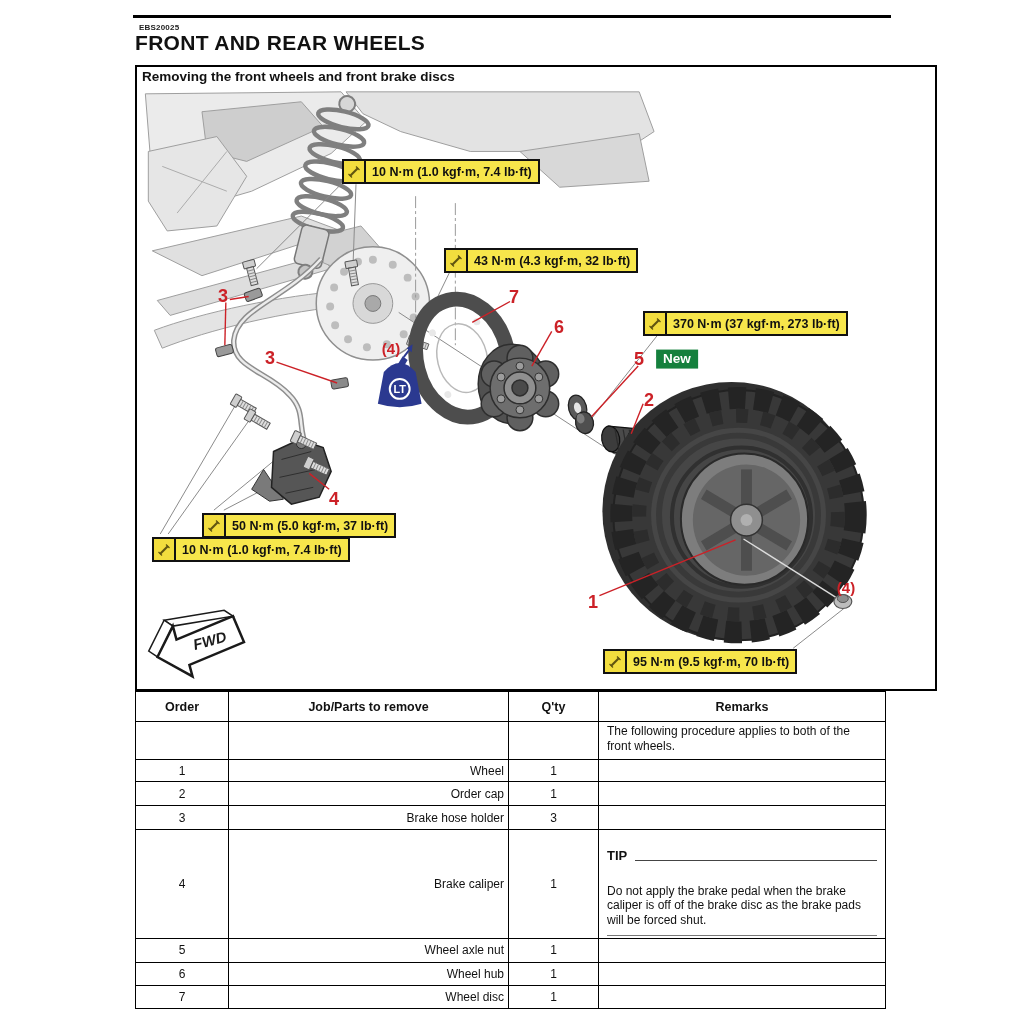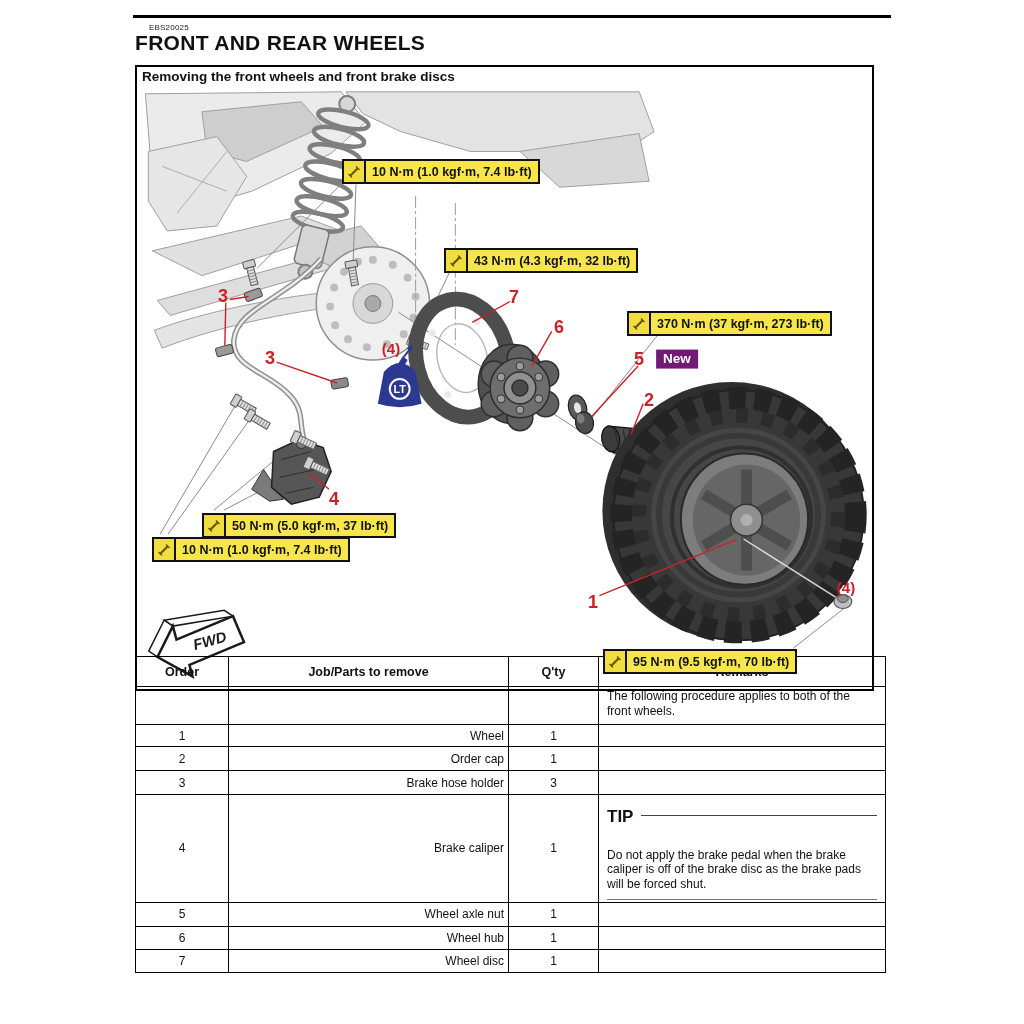--- a/index.html
+++ b/index.html
@@ -1,36 +1,36 @@
 <!DOCTYPE html>
 <html><head>
 <meta charset="utf-8">
 <style>
   html,body{margin:0;padding:0;background:#fff;}
   body{width:1024px;height:1024px;position:relative;font-family:"Liberation Sans",sans-serif;color:#111;}
   .toprule{position:absolute;left:133px;top:15px;width:758px;height:3px;background:#000;}
-  .code{position:absolute;left:149px;top:23px;font-size:8px;letter-spacing:.2px;color:#222;}
+  .code{position:absolute;left:139px;top:23px;font-size:8px;letter-spacing:.2px;color:#222;font-weight:bold;}
   .h1{position:absolute;left:135px;top:31px;font-size:21px;font-weight:bold;letter-spacing:.3px;}
-  .figbox{position:absolute;left:135px;top:65px;width:739px;height:626px;border:2px solid #000;box-sizing:border-box;overflow:hidden;}
+  .figbox{position:absolute;left:135px;top:65px;width:802px;height:626px;border:2px solid #000;box-sizing:border-box;overflow:hidden;}
   .figtitle{position:absolute;left:5px;top:2px;font-size:13.5px;font-weight:bold;z-index:5;}
   svg.illu{position:absolute;left:0;top:0;width:746px;height:622px;}
   .callout{position:absolute;display:flex;align-items:stretch;background:#f7e64b;border:2px solid #111;height:21px;z-index:6;box-sizing:content-box;text-align:right;}
   .cicon{width:20px;display:flex;align-items:center;justify-content:center;border-right:2px solid #111;background:#f2dd3e;}
   .ctext{display:flex;align-items:center;padding:0 6px;font-weight:bold;font-size:12.5px;white-space:nowrap;}
   .plabel{position:absolute;transform:translate(-50%,-50%);color:#cc2127;font-weight:bold;font-size:18px;z-index:7;line-height:1;}
   .psmall{font-size:15px;}
-  .newbadge{position:absolute;transform:translate(-50%,-50%);background:#701a75;color:#fff;font-weight:bold;font-size:13.5px;padding:2px 7px;z-index:7;line-height:1.1;}
-  table.tbl{position:absolute;left:135px;top:656px;width:750px;border-collapse:collapse;table-layout:fixed;font-size:12px;}
+  .newbadge{position:absolute;transform:translate(-50%,-50%);background:#15803d;color:#fff;font-weight:bold;font-size:13.5px;padding:2px 7px;z-index:7;line-height:1.1;}
+  table.tbl{position:absolute;left:135px;top:691px;width:750px;border-collapse:collapse;table-layout:fixed;font-size:12px;}
   .tbl th,.tbl td{border:1.6px solid #000;padding:1px 4px;box-sizing:border-box;}
   .tbl th{font-size:12.5px;font-weight:bold;text-align:center;}
   .tbl td.c{text-align:center;vertical-align:middle;}
   .tbl td.j{text-align:right;vertical-align:middle;padding-left:4px;}
   .tbl td.r{text-align:left;vertical-align:top;padding:2px 8px;line-height:1.22;}
   tr.h30{height:30px}tr.h38{height:38px}tr.h22{height:22px}tr.h24{height:24px}tr.h86{height:86px}tr.h23{height:23px}
-  .tiphead{display:flex;align-items:center;font-weight:bold;font-size:17px;margin-top:10px;}
+  .tiphead{display:flex;align-items:flex-end;font-weight:bold;font-size:13px;margin-top:16px;}
   .tipline{flex:1;border-bottom:1.2px solid #444;margin-left:8px;margin-bottom:3px;}
   .tiptext{margin-top:20px;}
   .tipbottom{border-top:1.2px solid #777;margin-top:7px;height:0;}
 </style>
 </head>
 <body>
 
 <div class="toprule"></div>
 <div class="code">EBS20025</div>
 <div class="h1">FRONT AND REAR WHEELS</div>
@@ -256,21 +256,21 @@
   </div>
   <div class="callout" style="left:307px;top:181px">
     <span class="cicon">
         <svg width="14" height="14" viewBox="0 0 14 14">
           <path d="M3 11 L11 3" stroke="#5f5410" stroke-width="2.2"></path>
           <path d="M1.5 9 l3.5 3.5 M9 1.5 l3.5 3.5" stroke="#5f5410" stroke-width="1.2" fill="none"></path>
         </svg>
       </span>
     <span class="ctext">43 N·m (4.3 kgf·m, 32 lb·ft)</span>
   </div>
-  <div class="callout" style="left:490px;top:244px">
+  <div class="callout" style="left:506px;top:244px">
     <span class="cicon">
         <svg width="14" height="14" viewBox="0 0 14 14">
           <path d="M3 11 L11 3" stroke="#5f5410" stroke-width="2.2"></path>
           <path d="M1.5 9 l3.5 3.5 M9 1.5 l3.5 3.5" stroke="#5f5410" stroke-width="1.2" fill="none"></path>
         </svg>
       </span>
     <span class="ctext">370 N·m (37 kgf·m, 273 lb·ft)</span>
   </div>
   <div class="callout" style="left:65px;top:446px">
     <span class="cicon">

